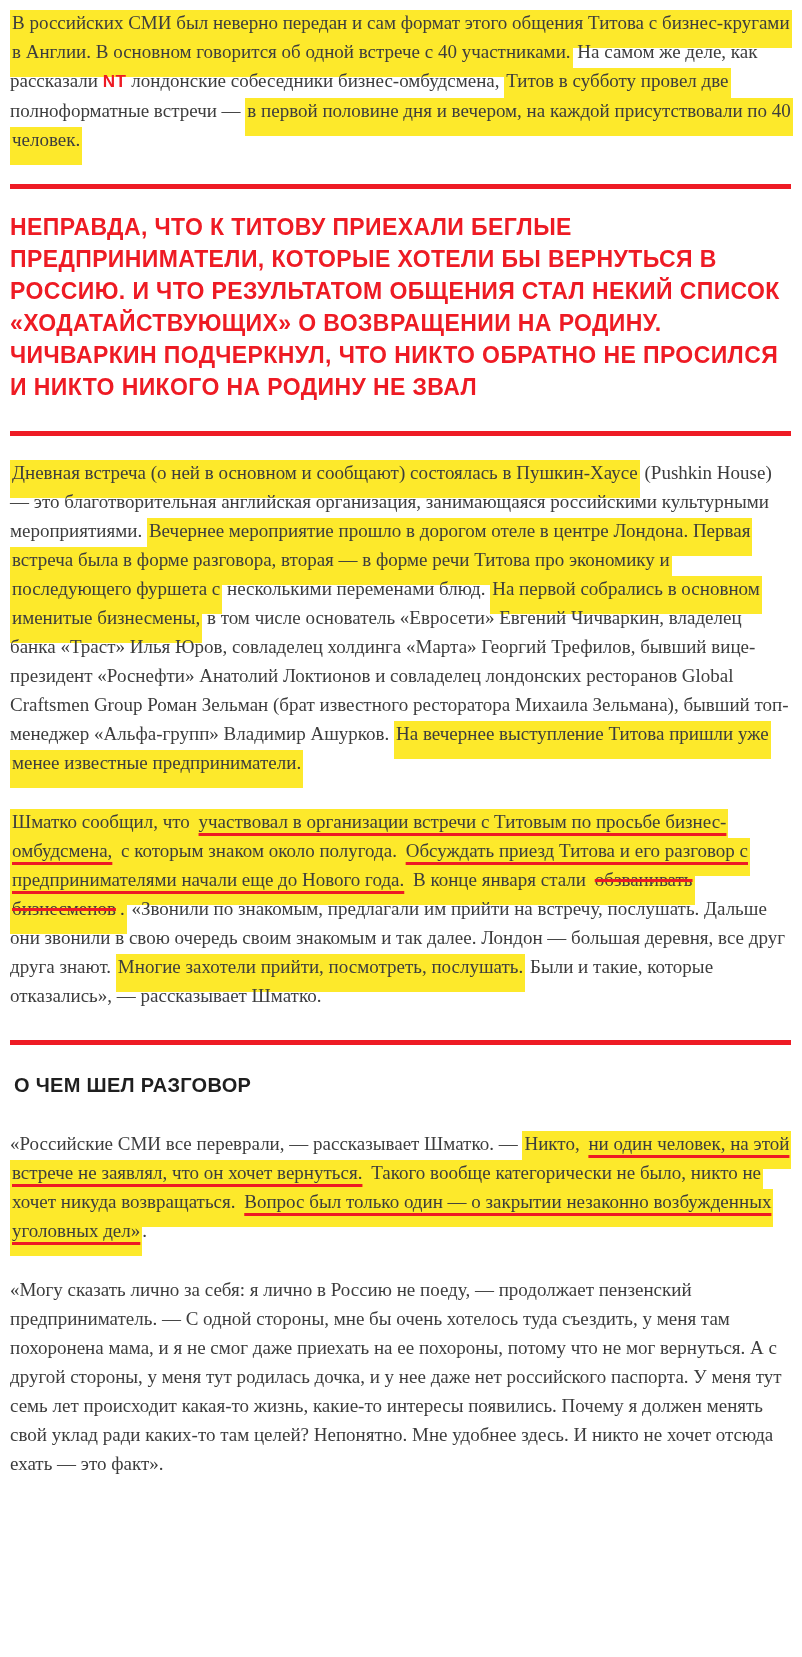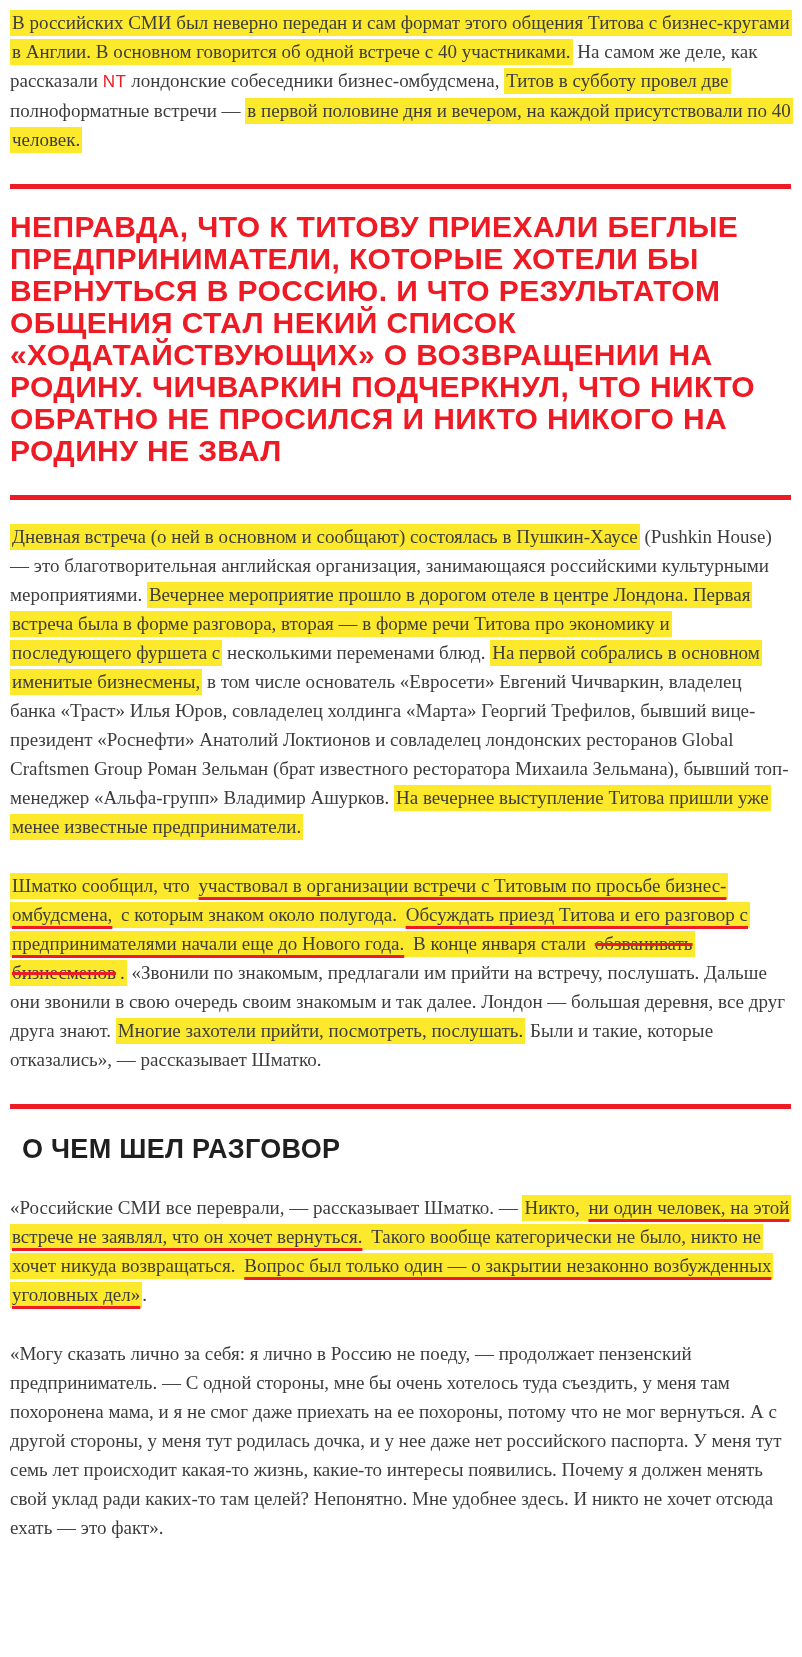--- a/index.html
+++ b/index.html
@@ -15,66 +15,66 @@
     color: #3d3d3d;
   }
   p.para {
     font-size: 19px;
     line-height: 29px;
     margin: 0 0 30px 0;
     text-align: left;
   }
   .hl {
     background: #fde92b;
-    padding: 2px 2px 3px 2px;
+    padding: 2px 2px 15px 2px;
     box-decoration-break: clone;
     -webkit-box-decoration-break: clone;
   }
   .rline {
     text-decoration: underline;
     text-decoration-color: #ee1b24;
     text-decoration-thickness: 3px;
     text-underline-offset: 5px;
     text-decoration-skip-ink: none;
   }
   .rstrike {
     text-decoration: line-through;
     text-decoration-color: #ee1b24;
     text-decoration-thickness: 2.5px;
   }
   .nt {
     color: #ee1b24;
     font-family: "Liberation Sans", sans-serif;
-    font-weight: normal;
+    font-weight: bold;
     font-size: 0.9em;
     letter-spacing: 0.5px;
   }
   .divider {
     height: 5px;
     background: #ee1b24;
     margin: 0 0 22px 0;
   }
   .pullquote {
     color: #ee1b24;
     font-family: "Liberation Sans", "DejaVu Sans", sans-serif;
     font-weight: bold;
-    font-size: 30px;
+    font-size: 23px;
     line-height: 32px;
     letter-spacing: 0.4px;
     margin: 0 0 28px 0;
     text-transform: uppercase;
   }
   h2.section-heading {
     color: #1f1f1f;
     font-family: "Liberation Sans", "DejaVu Sans", sans-serif;
     font-weight: bold;
-    font-size: 27px;
+    font-size: 20px;
     line-height: 36px;
     letter-spacing: 0.3px;
-    margin: 2px 0 26px 12px;
+    margin: 2px 0 26px 4px;
     text-transform: uppercase;
   }
 </style>
 </head>
 <body>
 
 <div class="article">
     <p class="para"><span class="hl">В российских СМИ был неверно передан и сам формат этого общения Титова с бизнес-кругами в Англии. В основном говорится об одной встрече с 40 участниками.</span><span> На самом же деле, как рассказали </span><span class="nt">NT</span><span> лондонские собеседники бизнес-омбудсмена, </span><span class="hl">Титов в субботу провел две</span><span> полноформатные встречи — </span><span class="hl">в первой половине дня и вечером, на каждой присутствовали по 40 человек.</span></p>
     <div class="divider"></div>
     <div class="pullquote">НЕПРАВДА, ЧТО К ТИТОВУ ПРИЕХАЛИ БЕГЛЫЕ ПРЕДПРИНИМАТЕЛИ, КОТОРЫЕ ХОТЕЛИ БЫ ВЕРНУТЬСЯ В РОССИЮ. И ЧТО РЕЗУЛЬТАТОМ ОБЩЕНИЯ СТАЛ НЕКИЙ СПИСОК «ХОДАТАЙСТВУЮЩИХ» О ВОЗВРАЩЕНИИ НА РОДИНУ. ЧИЧВАРКИН ПОДЧЕРКНУЛ, ЧТО НИКТО ОБРАТНО НЕ ПРОСИЛСЯ И НИКТО НИКОГО НА РОДИНУ НЕ ЗВАЛ</div>

